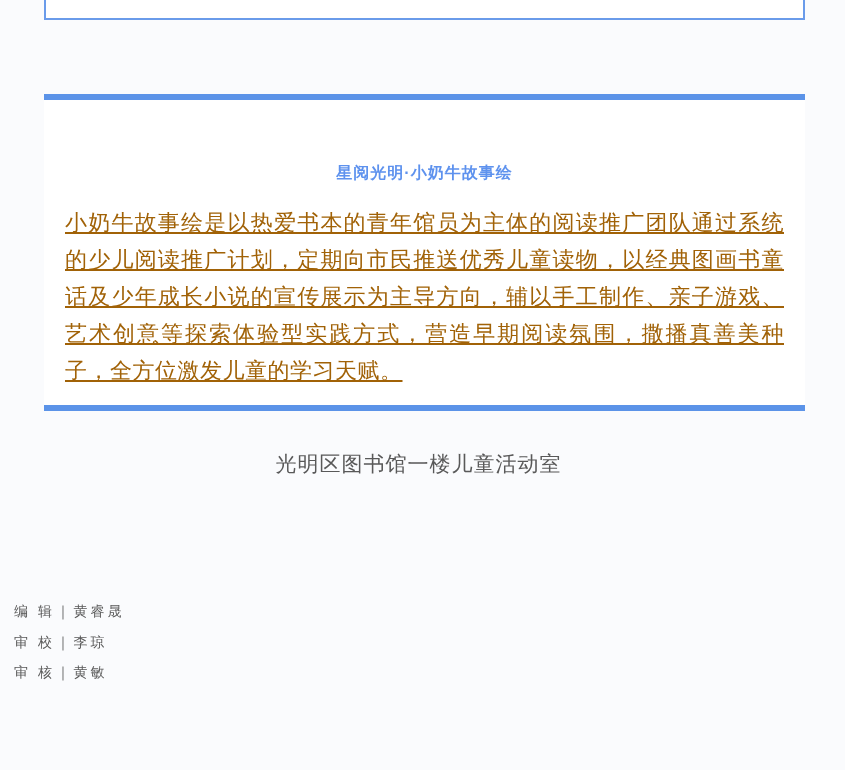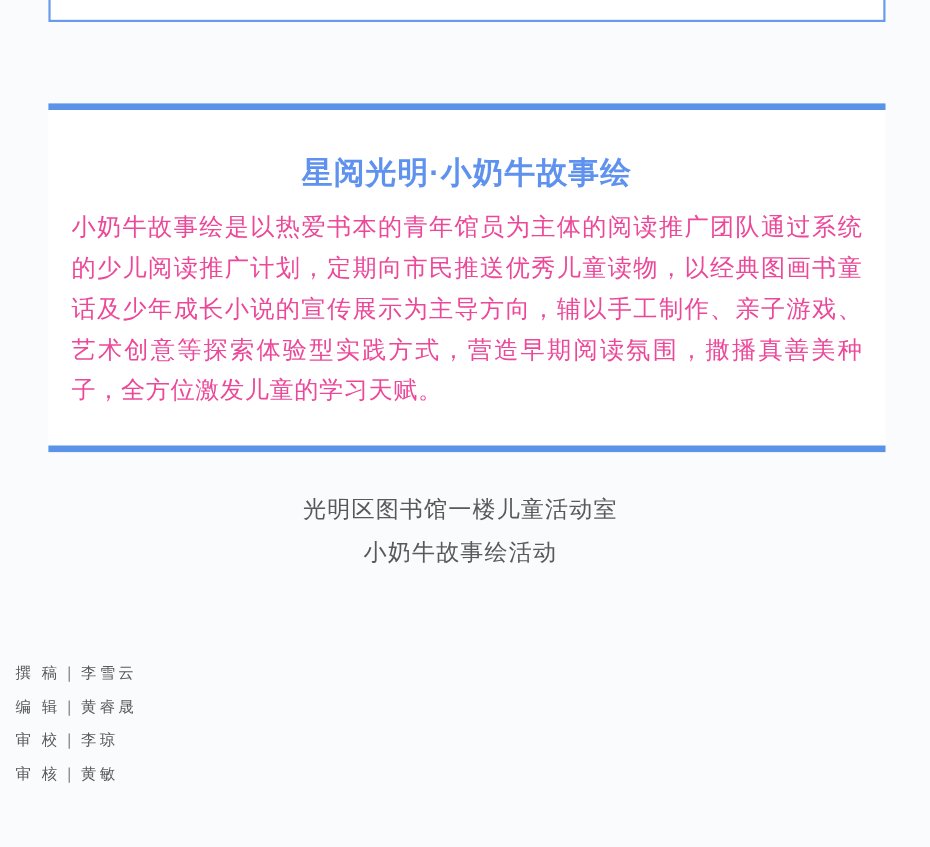--- a/index.html
+++ b/index.html
@@ -40,35 +40,36 @@
   }
   .card-body {
     background: #ffffff;
     height: 305px;
     box-sizing: border-box;
     padding: 0 21px;
     overflow: hidden;
   }
   .article-title {
     margin: 0;
-    padding-top: 44px;
+    padding-top: 60px;
     text-align: center;
-    font-size: 28px;
+    font-size: 16px;
     line-height: 25px;
     font-weight: bold;
     color: #5e92ee;
     letter-spacing: 1px;
   }
   .article-body {
     margin: 19px 0 0 0;
     font-size: 22px;
     line-height: 37px;
-    color: #ec4899;
+    color: #a16207;
     text-align: justify;
     letter-spacing: 0.5px;
+    text-decoration: underline;
   }
 
   
   .venue {
     position: absolute;
     left: 0;
     top: 444px;
     width: 837px;
     text-align: center;
     font-size: 21px;
@@ -104,27 +105,23 @@
   <div class="bar"></div>
   <div class="card-body">
     <h2 class="article-title">星阅光明·小奶牛故事绘</h2>
     <p class="article-body">小奶牛故事绘是以热爱书本的青年馆员为主体的阅读推广团队通过系统的少儿阅读推广计划，定期向市民推送优秀儿童读物，以经典图画书童话及少年成长小说的宣传展示为主导方向，辅以手工制作、亲子游戏、艺术创意等探索体验型实践方式，营造早期阅读氛围，撒播真善美种子，全方位激发儿童的学习天赋。</p>
   </div>
   <div class="bar"></div>
 </div>
 
 <div class="venue">
   <div>光明区图书馆一楼儿童活动室</div>
-  <div>小奶牛故事绘活动</div>
 </div>
 
 <div class="credits">
-  <div class="credit-row">
-    <span>撰 稿</span><span class="credit-sep">｜</span><span>李雪云</span>
-  </div>
   <div class="credit-row">
     <span>编 辑</span><span class="credit-sep">｜</span><span>黄睿晟</span>
   </div>
   <div class="credit-row">
     <span>审 校</span><span class="credit-sep">｜</span><span>李琼</span>
   </div>
   <div class="credit-row">
     <span>审 核</span><span class="credit-sep">｜</span><span>黄敏</span>
   </div>
 </div>

